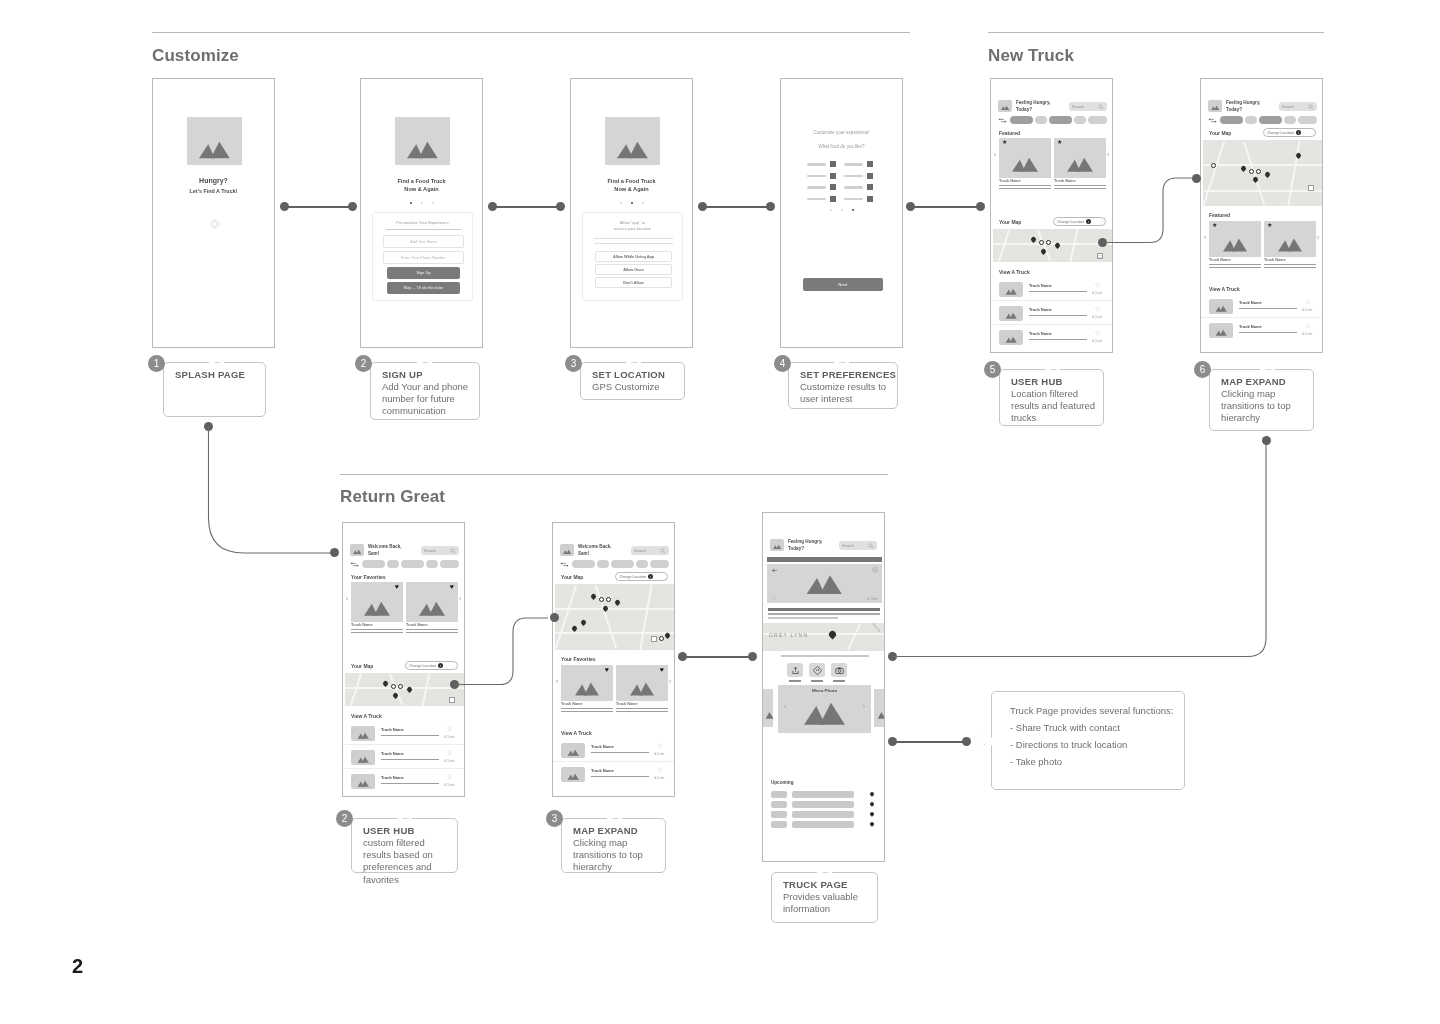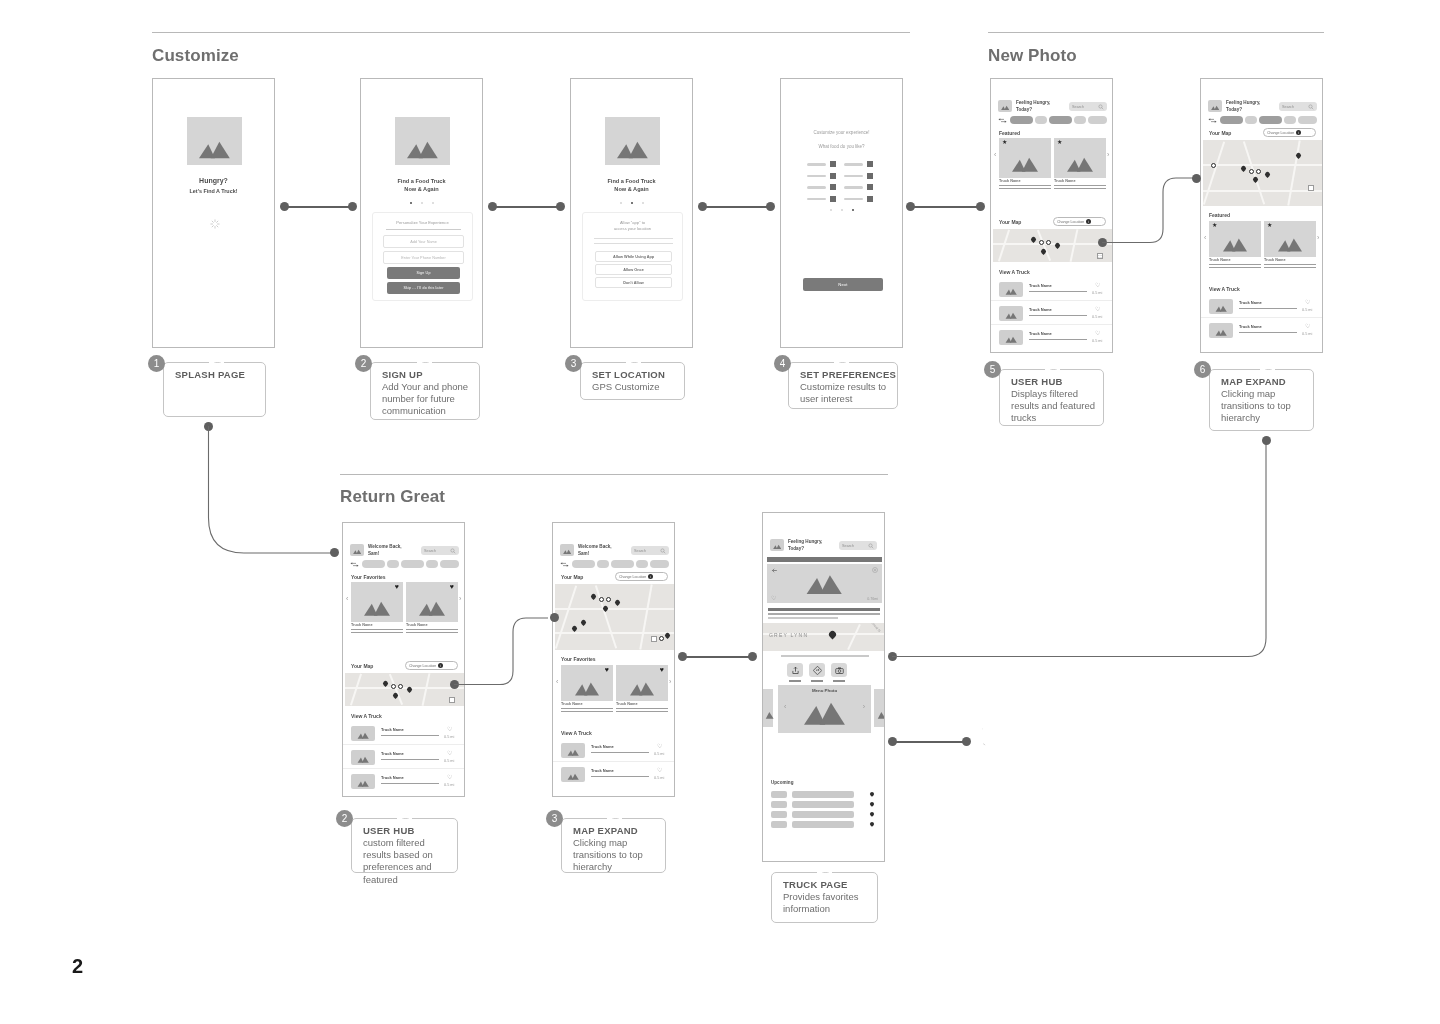--- a/index.html
+++ b/index.html
@@ -121,21 +121,21 @@
 </style>
 </head>
 <body>
 
 <div id="canvas">
 
   <div class="sec-rule" style="left:152px; top:32px; width:758px;"></div>
   <div class="sec-title" style="left:152px; top:46px;">Customize</div>
 
   <div class="sec-rule" style="left:988px; top:32px; width:336px;"></div>
-  <div class="sec-title" style="left:988px; top:46px;">New Photo</div>
+  <div class="sec-title" style="left:988px; top:46px;">New Truck</div>
 
   <div class="sec-rule" style="left:340px; top:474px; width:548px;"></div>
   <div class="sec-title" style="left:340px; top:487px;">Return Great</div>
 
   <div class="phone" style="left:152px; top:78px; width:123px; height:270px;">
     <div class="ph-img" style="left:34px; top:38px; width:55px; height:48px;">
       <svg class="mtn" viewBox="0 0 100 60" style="left:22%; top:45%; width:56%; height:42%;">
         <polygon points="0,60 30,14 52,60" fill="#767676"></polygon>
           <polygon points="38,60 66,6 100,60" fill="#767676"></polygon>
       </svg>
@@ -853,48 +853,54 @@
   <div class="callout" style="left:788px; top:362px; width:110px; height:47px;">
     <div class="c-notch" style="left:45px; top:-8px;"></div>
     <div class="c-title">SET PREFERENCES</div>
     <div class="c-body">Customize results to user interest</div>
   </div>
   <div class="badge" style="left:774px; top:355px;">4</div>
 
   <div class="callout" style="left:999px; top:369px; width:105px; height:57px;">
     <div class="c-notch" style="left:45px; top:-8px;"></div>
     <div class="c-title">USER HUB</div>
-    <div class="c-body">Displays filtered results and featured trucks</div>
+    <div class="c-body">Location filtered results and featured trucks</div>
   </div>
   <div class="badge" style="left:984px; top:361px;">5</div>
 
   <div class="callout" style="left:1209px; top:369px; width:105px; height:62px;">
     <div class="c-notch" style="left:50px; top:-8px;"></div>
     <div class="c-title">MAP EXPAND</div>
     <div class="c-body">Clicking map transitions to top hierarchy</div>
   </div>
   <div class="badge" style="left:1194px; top:361px;">6</div>
 
   <div class="callout" style="left:351px; top:818px; width:107px; height:55px;">
     <div class="c-notch" style="left:45px; top:-8px;"></div>
     <div class="c-title">USER HUB</div>
-    <div class="c-body">custom filtered results based on preferences and featured</div>
+    <div class="c-body">custom filtered results based on preferences and favorites</div>
   </div>
   <div class="badge" style="left:336px; top:810px;">2</div>
 
   <div class="callout" style="left:561px; top:818px; width:105px; height:55px;">
     <div class="c-notch" style="left:45px; top:-8px;"></div>
     <div class="c-title">MAP EXPAND</div>
     <div class="c-body">Clicking map transitions to top hierarchy</div>
   </div>
   <div class="badge" style="left:546px; top:810px;">3</div>
 
   <div class="callout" style="left:771px; top:872px; width:107px; height:51px;">
     <div class="c-notch" style="left:45px; top:-8px;"></div>
     <div class="c-title">TRUCK PAGE</div>
-    <div class="c-body">Provides favorites information</div>
-  </div>
-
+    <div class="c-body">Provides valuable information</div>
+  </div>
+
+  <div class="callout" style="left:991px; top:691px; width:194px; height:99px;">
+    <div class="c-body nogap" style="top:10px; left:18px; right:8px; white-space:pre-line; line-height:17px;">Truck Page provides several functions:
+- Share Truck with contact
+- Directions to truck location
+- Take photo</div>
+  </div>
   <div style="position:absolute; left:982px; top:728px; width:11px; height:26px; background:#fff; border-left:1px solid #c5c5c5; border-top:1px solid #c5c5c5; transform:rotate(-45deg) skew(0deg); clip-path:polygon(0 50%,100% 0,100% 100%);"></div>
 
   <div class="pagenum">2</div>
 
 </div>
 
 </body></html>

